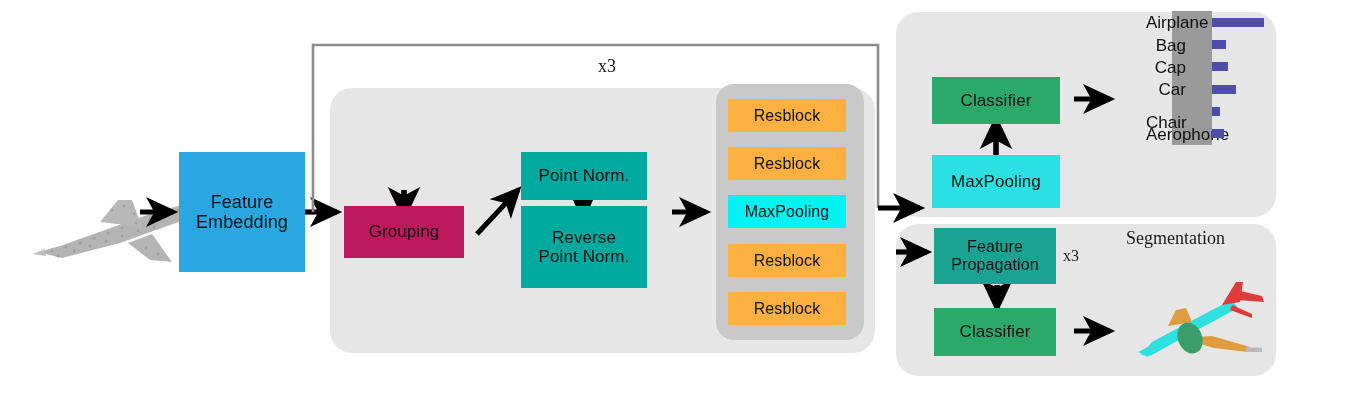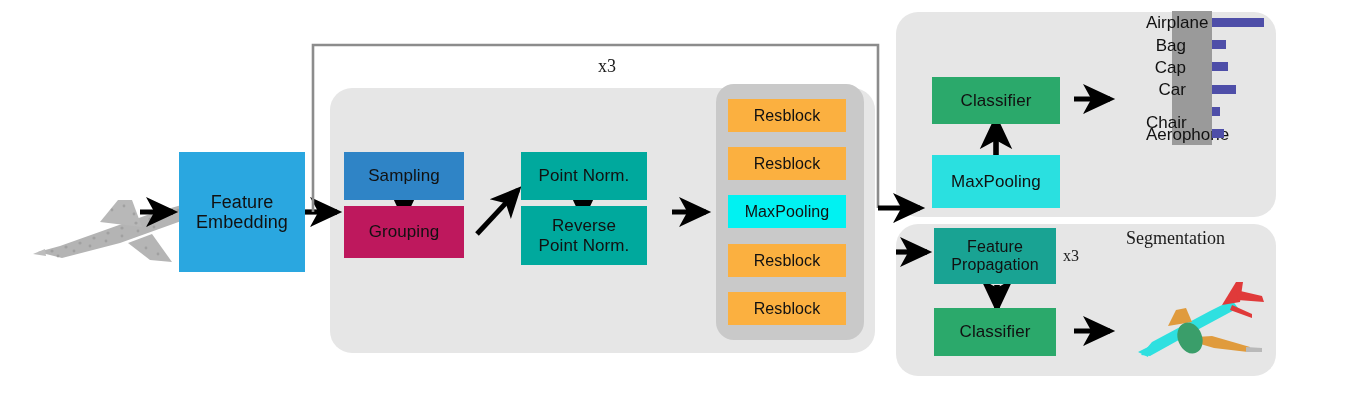--- a/index.html
+++ b/index.html
@@ -104,31 +104,28 @@
 
   <div class="blk" style="left:179px;top:152px;width:126px;height:120px;background:#2aa7e0;font-size:18px;z-index:4;">
     <span>
       <span>Feature</span><br>
       <span>Embedding</span>
     </span>
   </div>
 
   <div class="panel" style="left:330px;top:88px;width:545px;height:265px;z-index:1;"></div>
 
-  <div class="blk" style="left:344px;top:152px;width:120px;height:48px;background:#2f84c6;font-size:17px;z-index:4;">
-    <span>Sampling</span>
-  </div>
   <div class="blk" style="left:344px;top:206px;width:120px;height:52px;background:#be185d;font-size:17px;z-index:4;">
     <span>Grouping</span>
   </div>
 
   <div class="blk" style="left:521px;top:152px;width:126px;height:48px;background:#00a99d;font-size:17px;z-index:4;">
     <span>Point Norm.</span>
   </div>
-  <div class="blk" style="left:521px;top:206px;width:126px;height:59px;background:#00a99d;font-size:17px;z-index:4;">
+  <div class="blk" style="left:521px;top:206px;width:126px;height:82px;background:#00a99d;font-size:17px;z-index:4;">
     <span>
       <span>Reverse</span><br>
       <span>Point Norm.</span>
     </span>
   </div>
 
   <div class="abs" style="left:716px;top:84px;width:148px;height:256px;background:#c9c9c9;border-radius:18px;z-index:2;"></div>
 
   <div class="blk" style="left:728px;top:99px;width:118px;height:33px;background:#fbb040;font-size:16px;z-index:4;">
     <span>Resblock</span>

